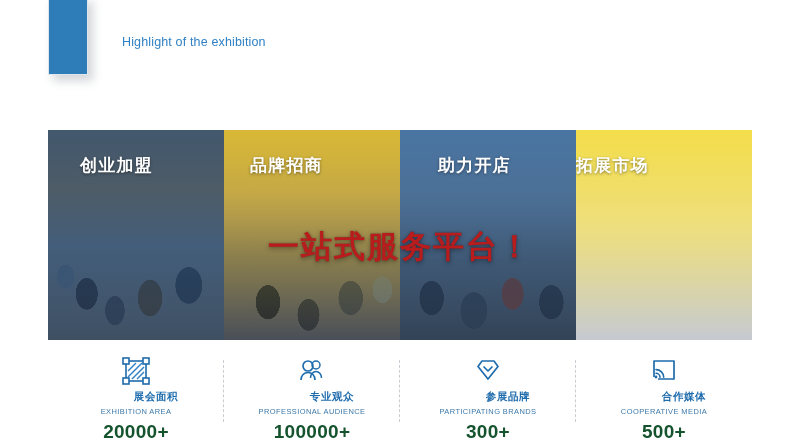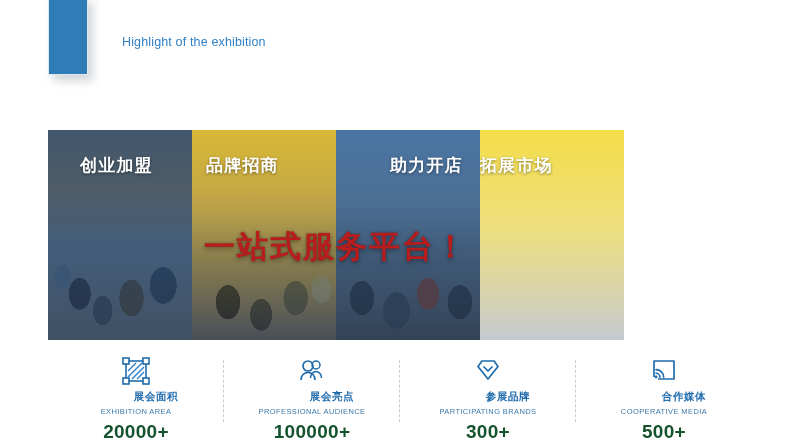--- a/index.html
+++ b/index.html
@@ -25,36 +25,36 @@
     letter-spacing: .5px; line-height: 1.25;
   }
   .hdr-en {
     font-size: 12.5px; color: #2f80c4; letter-spacing: .15px;
     margin-top: 3px; line-height: 1.2;
   }
 
   
   .banner {
     position: absolute; left: 48px; top: 130px;
-    width: 576px; height: 210px;
+    width: 704px; height: 210px;
     display: flex; overflow: hidden;
   }
   .panel { position: relative; flex: 1 1 0; overflow: hidden; }
   .panel .photo { position: absolute; inset: 0; }
   .panel .tint { position: absolute; inset: 0; }
   .panel .plabel {
     position: absolute; left: 0; right: 0; top: 24px;
     text-align: center; color: #ffffff;
     font-size: 17px; font-weight: bold; letter-spacing: 1.2px;
     text-shadow: 0 1px 3px rgba(0,0,0,.45);
     z-index: 3;
   }
   .panel:nth-child(1) .plabel { text-align: left; padding-left: 32px; }
-  .panel:nth-child(2) .plabel { text-align: left; padding-left: 14px; }
-  .panel:nth-child(3) .plabel { text-align: left; padding-left: 54px; }
+  .panel:nth-child(2) .plabel { text-align: left; padding-left: 26px; }
+  .panel:nth-child(3) .plabel { text-align: left; padding-left: 38px; }
   .panel:nth-child(4) .plabel { text-align: left; }
 
   
   .crowd {
     position: absolute; inset: 0;
     background-repeat: no-repeat;
   }
   .p1 .crowd {
     background-image:
       radial-gradient(ellipse 18px 26px at 22% 78%, #2b2f38 60%, transparent 62%),
@@ -201,21 +201,21 @@
 
     <div class="stat">
       <div class="icon">
         <svg width="28" height="28" viewBox="0 0 28 28">
           <circle cx="18" cy="8" r="4" fill="none" stroke="#1f6cad" stroke-width="1.5"></circle>
           <path d="M12.5 21c0-4 2.6-6.5 5.5-6.5S23.5 17 23.5 21" fill="none" stroke="#1f6cad" stroke-width="1.5"></path>
           <circle cx="10" cy="9" r="5" fill="none" stroke="#1f6cad" stroke-width="1.7"></circle>
           <path d="M3 23c0-4.6 3.1-7.5 7-7.5s7 2.9 7 7.5" fill="none" stroke="#1f6cad" stroke-width="1.7"></path>
         </svg>
       </div>
-      <div class="cn">展会亮点</div>
+      <div class="cn">专业观众</div>
       <div class="en">PROFESSIONAL AUDIENCE</div>
       <div class="num">100000+</div>
     </div>
 
     <div class="stat">
       <div class="icon">
         <svg width="30" height="28" viewBox="0 0 30 28">
           <path d="M5 9.5 L9 4 H21 L25 9.5 L15 22 Z" fill="none" stroke="#1f6cad" stroke-width="1.7" stroke-linejoin="round"></path>
           <polyline points="11,10 15,14 19,10" fill="none" stroke="#1f6cad" stroke-width="1.7" stroke-linecap="round" stroke-linejoin="round"></polyline>
         </svg>

